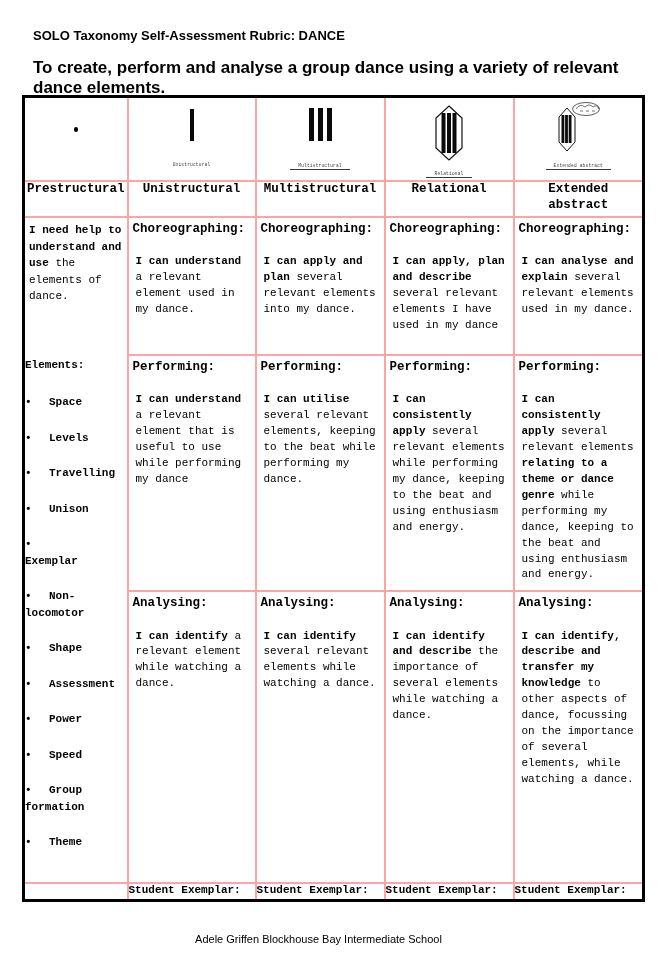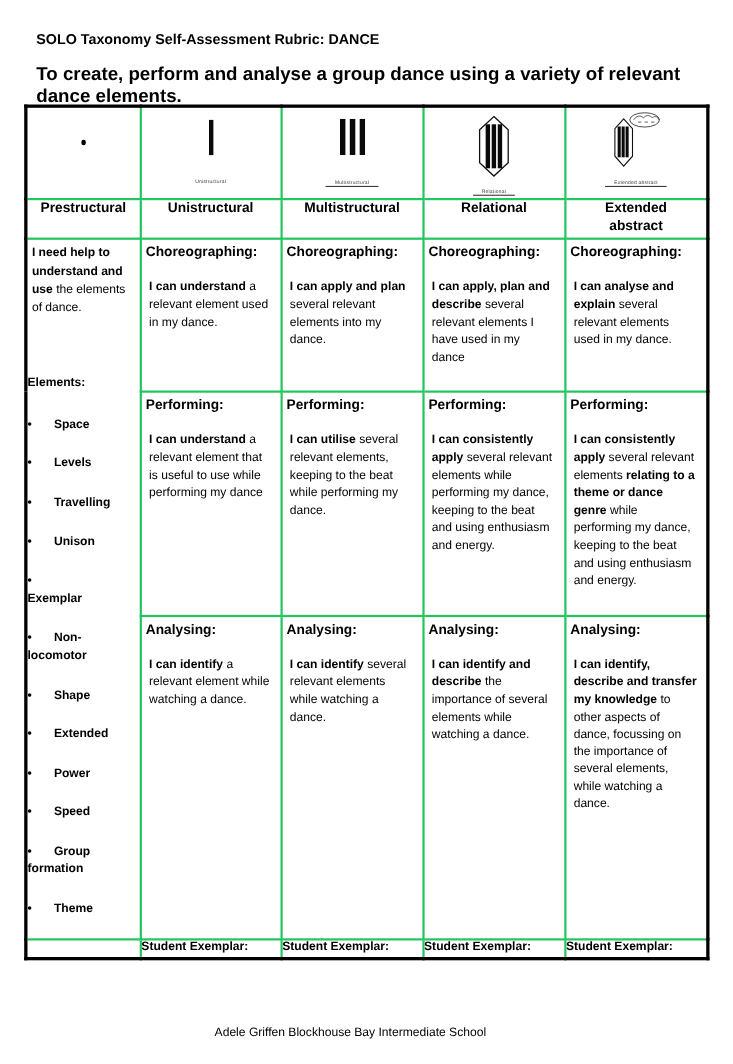--- a/index.html
+++ b/index.html
@@ -8,21 +8,21 @@
     font-family:"Liberation Sans", sans-serif; position:relative; overflow:hidden;
   }
   .page-title { position:absolute; left:33px; top:28px; font-size:13px; font-weight:bold; }
   .page-subtitle { position:absolute; left:33px; top:58px; font-size:17px; font-weight:bold; }
   .page-footer { position:absolute; top:933px; left:0; right:29px; text-align:center; font-size:11px; }
 
   table.rubric {
     position:absolute; left:22px; top:95px; width:620px;
     border-collapse:collapse; table-layout:fixed; border:3px solid #000;
   }
-  table.rubric td { border:2px solid #22c55e; vertical-align:top; padding:0; overflow:hidden; }
+  table.rubric td { border:2px solid #fca5a5; vertical-align:top; padding:0; overflow:hidden;font-family:Liberation Mono, monospace; }
 
   
   td.icon-cell { height:80px; text-align:center; }
   .dot { width:4.5px; height:4.5px; background:#000; border-radius:50%; margin:29px auto 0; }
   .bar-single { width:4px; height:32px; background:#0a0a0a; margin:11px auto 0; }
   .icon-svg { display:block; margin:0 auto; }
   .m-top10 { margin-top:10px; } .m-top7 { margin-top:7px; } .m-top3 { margin-top:3px; }
   .icon-caption { display:block; text-align:center; margin-top:12px; }
   .icon-caption .cap {
     display:inline-block; font-size:4.5px; line-height:5px; color:#3a3a3a;
@@ -131,21 +131,21 @@
       <p class="pre-intro"><span class="seg-b">I need help to understand and use</span><span class="seg-r"> the elements of dance.</span></p>
       <div class="el-label">Elements:</div>
       <ul class="el-list">
         <li class="el-item">Space</li>
         <li class="el-item">Levels</li>
         <li class="el-item">Travelling</li>
         <li class="el-item">Unison</li>
         <li class="el-item bullet-own-line">Exemplar</li>
         <li class="el-item">Non-locomotor</li>
         <li class="el-item">Shape</li>
-        <li class="el-item">Extended</li>
+        <li class="el-item">Assessment</li>
         <li class="el-item">Power</li>
         <li class="el-item">Speed</li>
         <li class="el-item">Group formation</li>
         <li class="el-item">Theme</li>
       </ul>
     </td>
     <td class="skill-cell choreo-cell">
       <div class="chead">Choreographing:</div>
       <p class="cbody"><span class="seg-b">I can understand</span><span class="seg-r"> a relevant element used in my dance.</span><span class="seg-b"></span><span class="seg-r"></span></p>
     </td>

